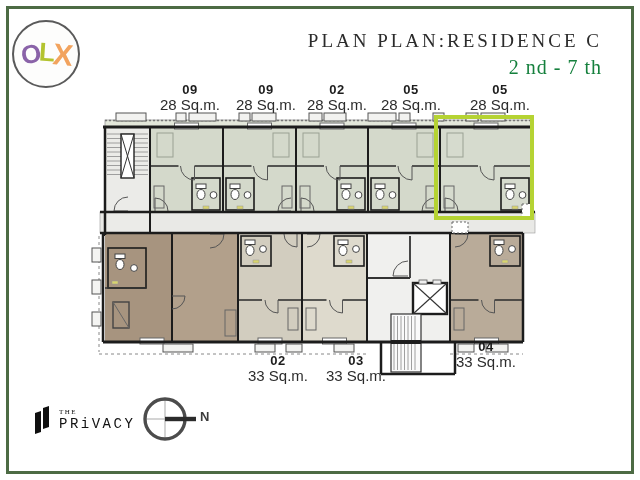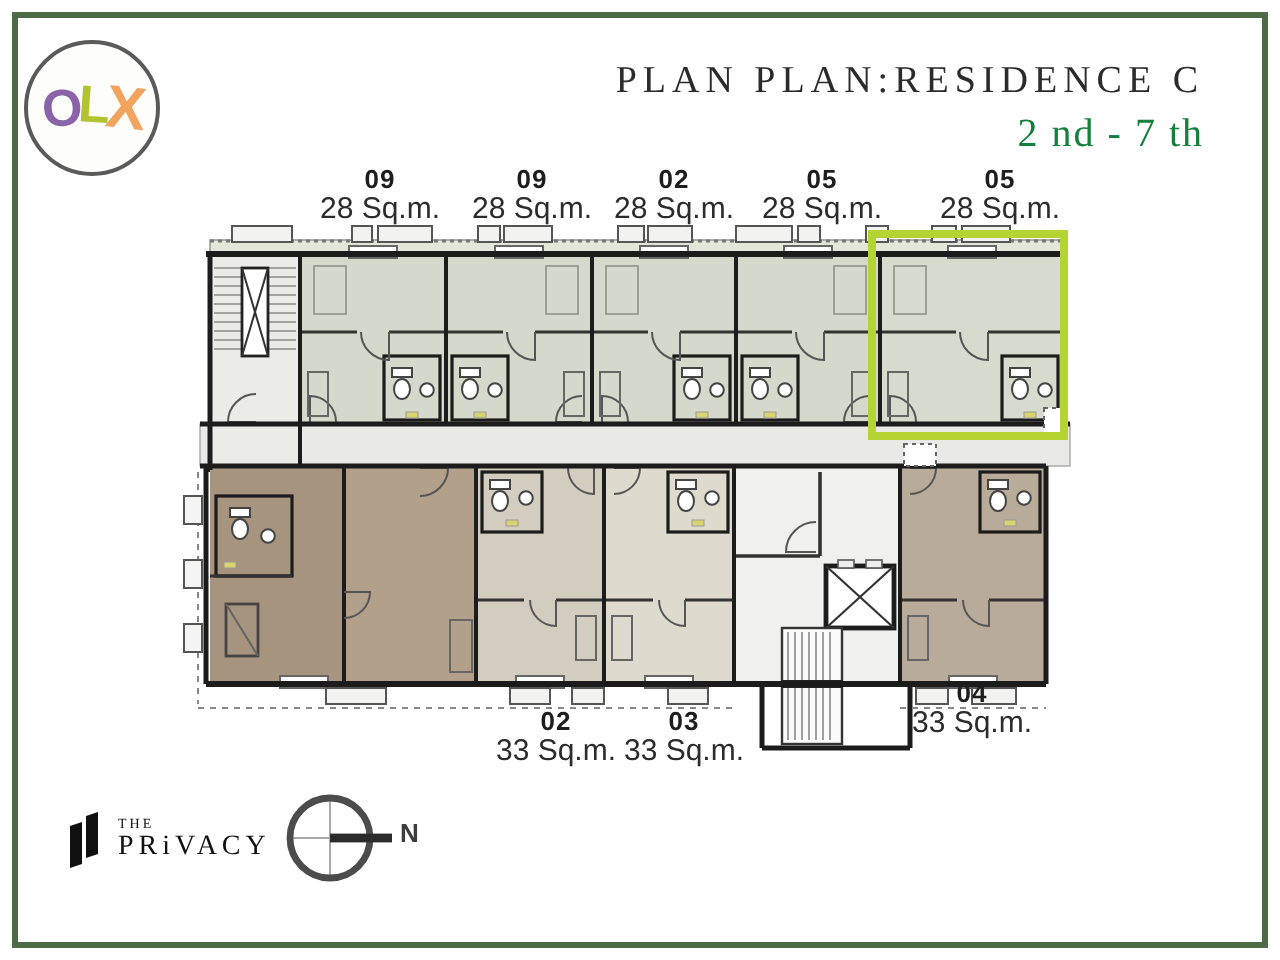--- a/index.html
+++ b/index.html
@@ -21,21 +21,21 @@
   .olx .o{transform:rotate(-6deg)}
   .olx .l{transform:rotate(4deg) translateY(-2px)}
   .olx .x{font-size:30px;transform:rotate(6deg) translateY(1px)}
   .brand{position:absolute;left:34px;top:406px;display:flex;align-items:flex-start;gap:7px;z-index:4}
   .brand-icon{position:relative;width:18px;height:28px}
   .brand-icon i{position:absolute;background:#101010;width:6px;height:21px;transform:skewY(-18deg)}
   .brand-icon i:first-child{left:1px;top:6px}
   .brand-icon i:last-child{left:9px;top:1px}
   .brand-text{padding-top:2px}
   .brand-the{font-family:"Liberation Serif",serif;font-size:7px;letter-spacing:1.5px;color:#111}
-  .brand-name{font-family:Liberation Serif, serif;font-size:14px;letter-spacing:2.5px;color:#111}
+  .brand-name{font-family:Liberation Mono, monospace;font-size:14px;letter-spacing:2.5px;color:#111}
   .compass{position:absolute;left:138px;top:392px;width:92px;height:60px;z-index:4}
   .compass-n{position:absolute;left:62px;top:17px;font-size:13px;font-weight:bold;color:#3c3c3c}
 </style>
 </head>
 <body>
 
 <div class="frame" style="border-color: rgb(77, 107, 68);"></div>
 
 <svg id="plan-svg" width="640" height="480">
     <rect x="105" y="120" width="427" height="20" fill="#e3e7da" stroke="#9a9a9a" stroke-width="0.8"></rect>
@@ -257,21 +257,21 @@
       <div class="unit-area">28 Sq.m.</div>
     </div>
     <div class="unit-label" style="left: 500px; top: 83px;">
       <div class="unit-num">05</div>
       <div class="unit-area">28 Sq.m.</div>
     </div>
     <div class="unit-label" style="left: 278px; top: 354px;">
       <div class="unit-num">02</div>
       <div class="unit-area">33 Sq.m.</div>
     </div>
-    <div class="unit-label" style="left: 342px; top: 354px;">
+    <div class="unit-label" style="left: 356px; top: 354px;">
       <div class="unit-num">03</div>
       <div class="unit-area">33 Sq.m.</div>
     </div>
     <div class="unit-label" style="left: 486px; top: 340px;">
       <div class="unit-num">04</div>
       <div class="unit-area">33 Sq.m.</div>
     </div>
   </div>
 
 <div class="title-block">

